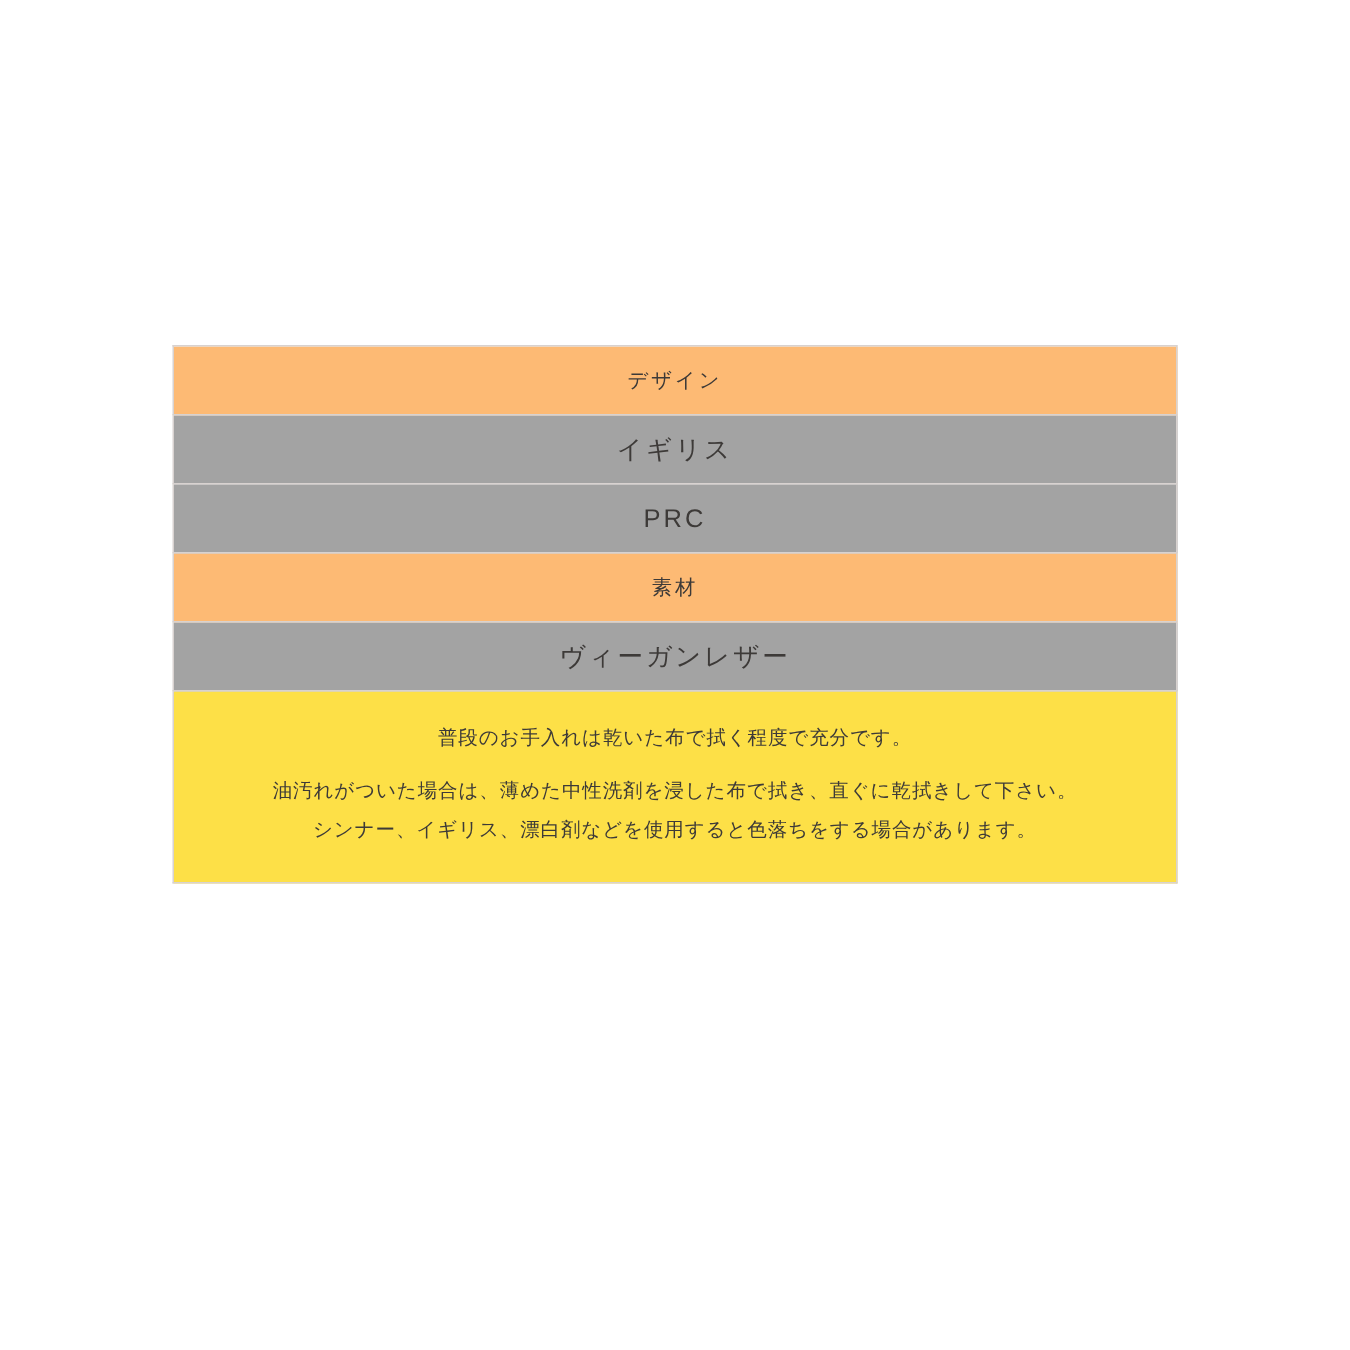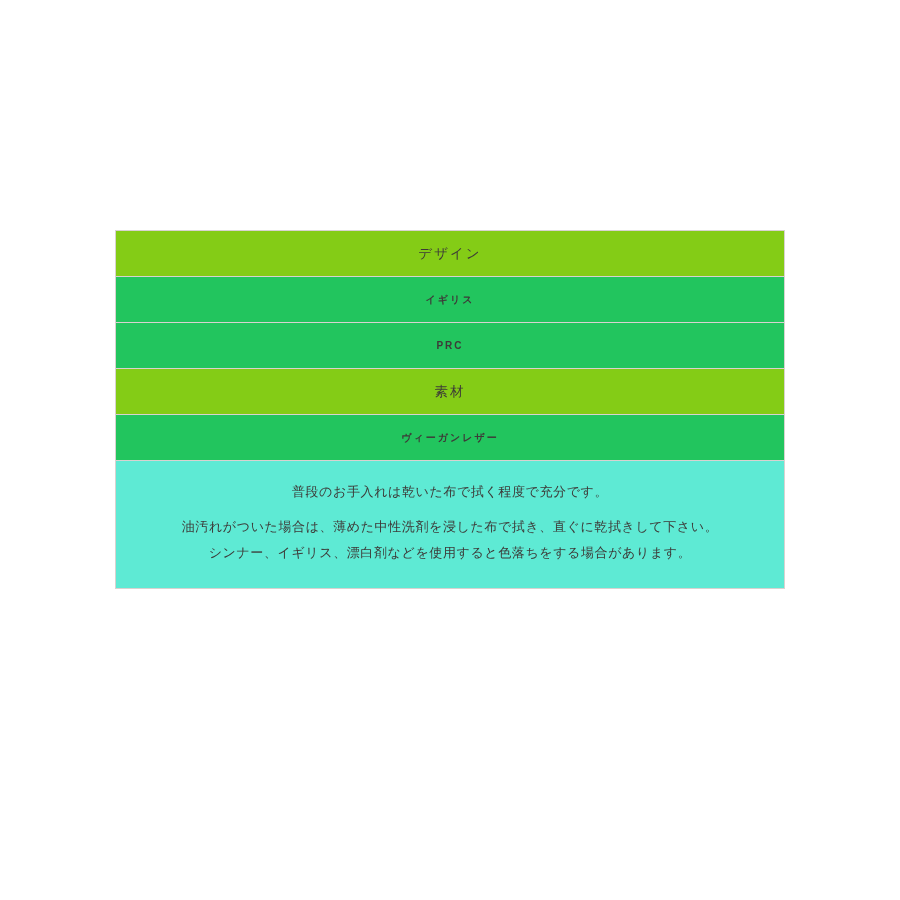--- a/index.html
+++ b/index.html
@@ -27,36 +27,35 @@
     border: 1px solid #d8d2d0;
     table-layout: fixed;
   }
   .spec-table td {
     border: 1px solid #d8d2d0;
     text-align: center;
     vertical-align: middle;
     padding: 0;
   }
   .row-label td {
-    background: #84cc16;
+    background: #fdba74;
     height: 45px;
     font-size: 13.5px;
     letter-spacing: 2px;
     color: #3d3a38;
   }
   .row-value td {
-    background: #22c55e;
+    background: #a3a3a3;
     height: 45px;
-    font-size: 10px;
+    font-size: 17px;
     letter-spacing: 2px;
     color: #3d3a38;
-    font-weight: bold;
   }
   .row-care td {
-    background: #5eead4;
+    background: #fde047;
     padding: 18px 10px 22px 10px;
     font-size: 13px;
     line-height: 2.0;
     letter-spacing: 0.6px;
     color: #3d3a38;
   }
   .care-line {
     display: block;
     text-align: center;
   }

